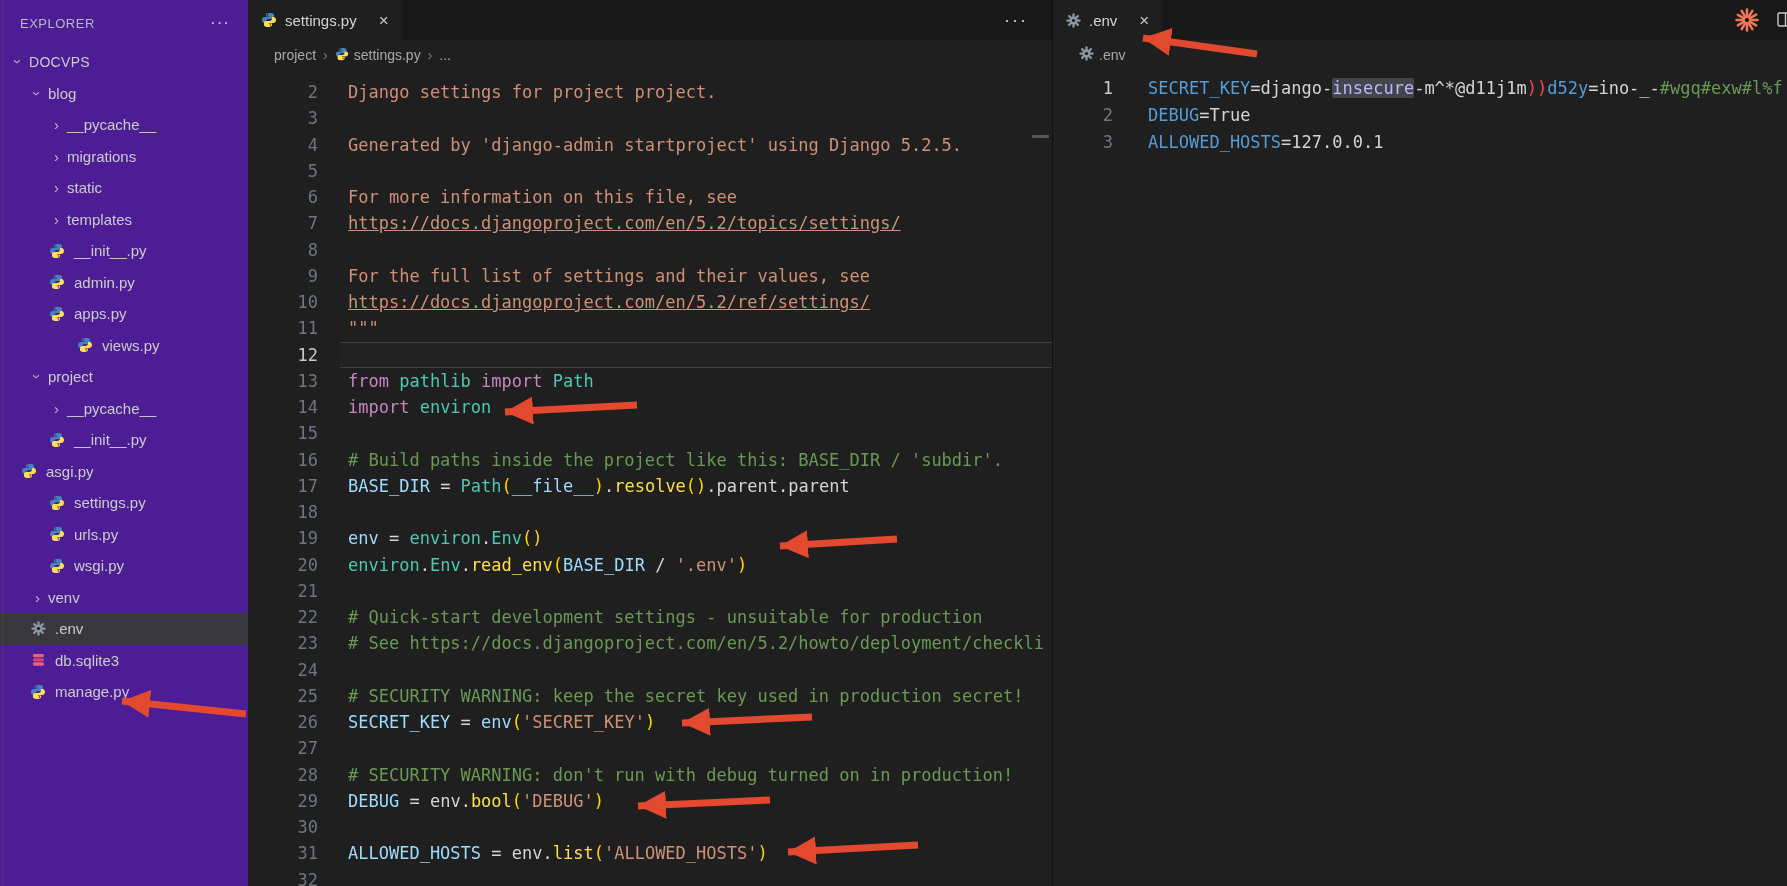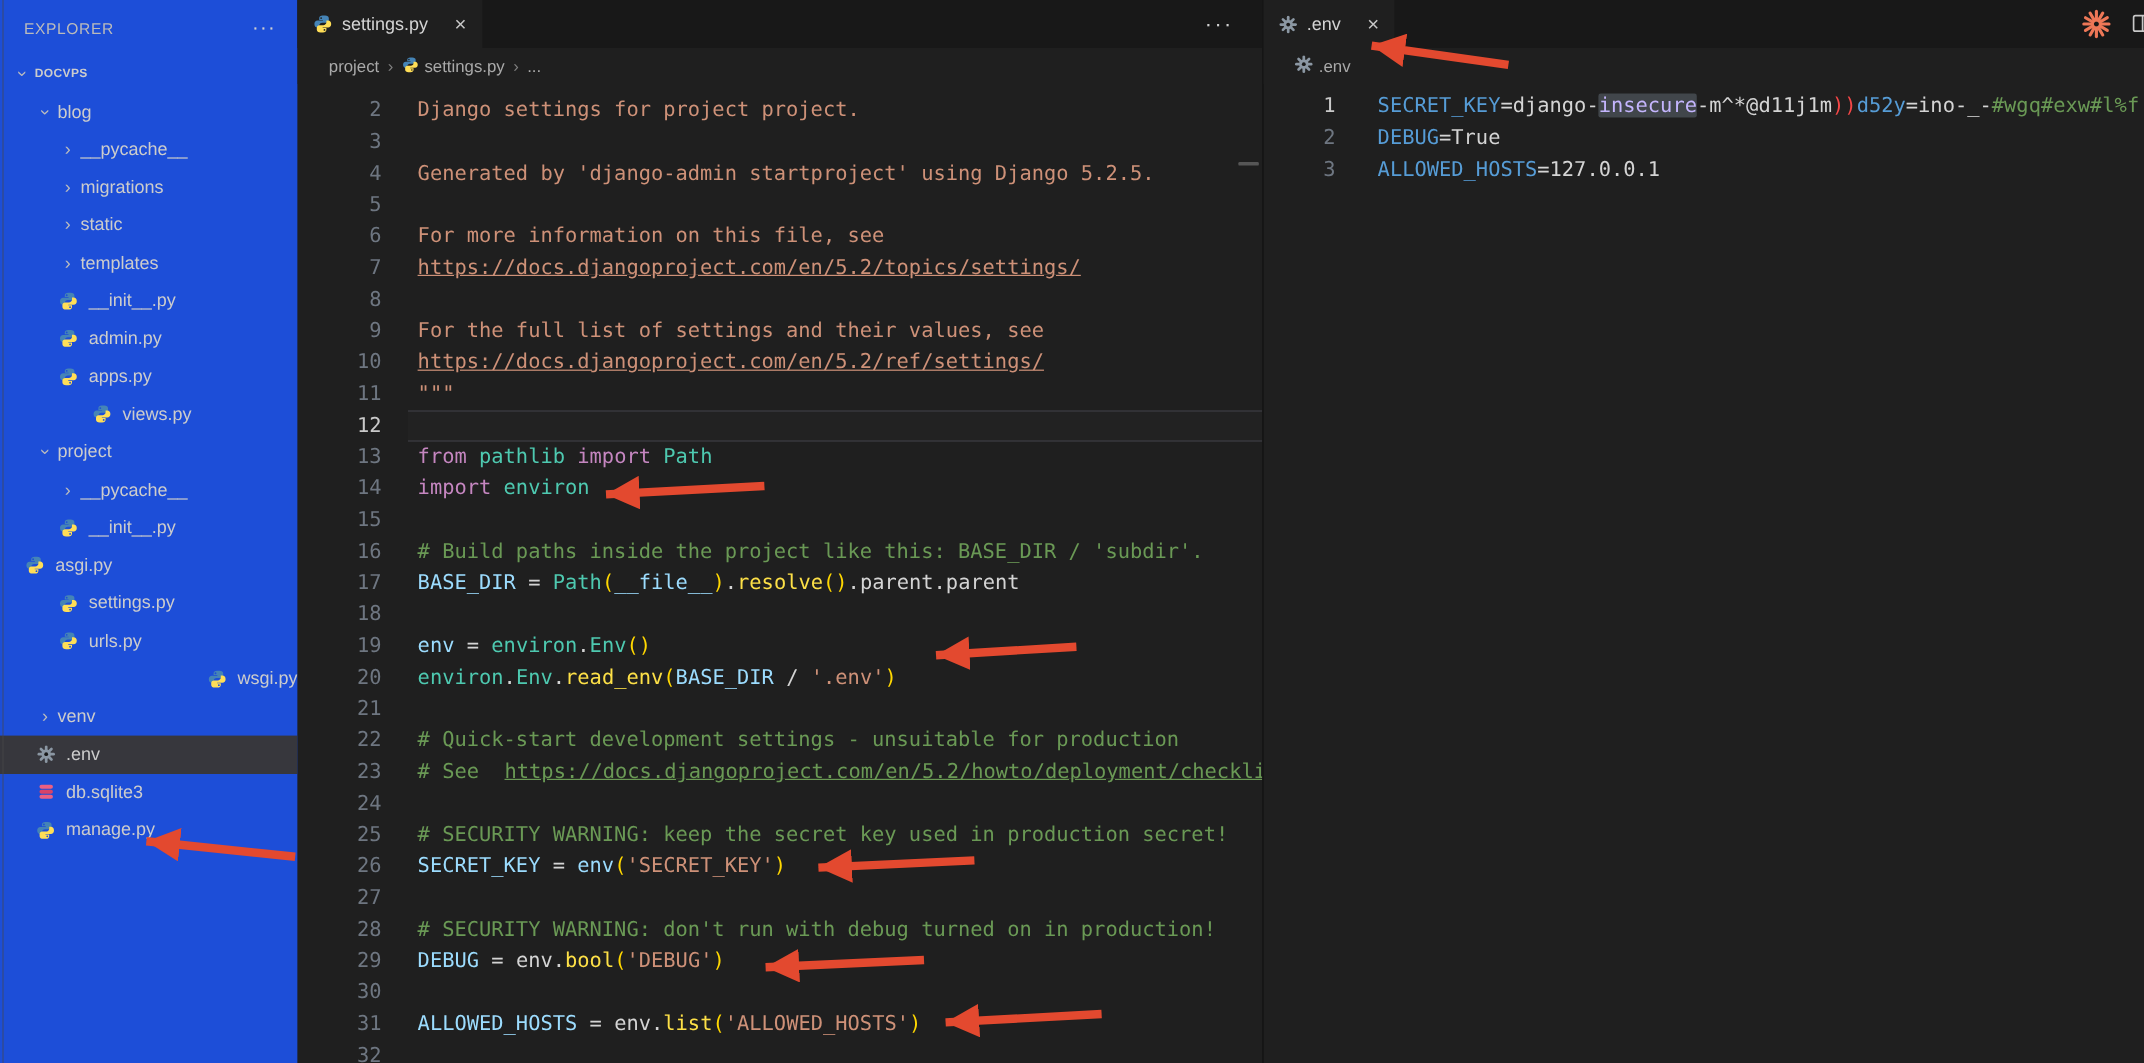--- a/index.html
+++ b/index.html
@@ -1,32 +1,32 @@
 <!DOCTYPE html>
 <html><head>
 <meta charset="utf-8">
 <style>
   html,body{margin:0;padding:0;background:#1f1f1f;width:1787px;height:886px;overflow:hidden;
     font-family:"Liberation Sans",sans-serif;-webkit-font-smoothing:antialiased;}
   .app{position:relative;width:1787px;height:886px;display:flex;background:#1f1f1f;}
   .window-edge{position:absolute;left:2px;top:0;bottom:0;width:1px;background:#4a4a4a;opacity:.6;z-index:5;}
 
   
-  .sidebar{width:248px;flex:none;background:#1d4ed8;position:relative;overflow:hidden;}
+  .sidebar{width:248px;flex:none;background:#4c1d95;position:relative;overflow:hidden;}
   .sidebar-header{height:46px;display:flex;align-items:center;justify-content:space-between;
     padding:0 18px 0 20px;color:#bbbbbb;font-size:13px;letter-spacing:.5px;}
   .sidebar-actions{color:#d0d0d0;font-size:17px;letter-spacing:1px;cursor:pointer;}
   .tree{width:100%;}
   .row{height:31.5px;display:flex;align-items:center;color:#cccccc;font-size:15px;cursor:pointer;white-space:nowrap;}
   .row.selected{background:#37373d;}
   .row .chev{width:17px;flex:none;display:inline-flex;justify-content:center;color:#bdbdbd;font-size:15px;}
   .row .chev.expanded{transform:rotate(90deg);}
   .row .ticon{width:18px;height:16px;flex:none;display:inline-flex;align-items:center;justify-content:center;margin-right:6px;}
   .row .lbl{margin-left:2px;}
-  .row.root .lbl{font-weight:bold;font-size:10px;letter-spacing:.3px;}
+  .row.root .lbl{font-weight:normal;font-size:14px;letter-spacing:.3px;}
 
   
   .group{display:flex;flex-direction:column;background:#1f1f1f;position:relative;}
   .group-left{width:804px;flex:none;}
   .group-right{flex:1;border-left:1px solid #111111;min-width:0;}
   .tabbar{height:40px;flex:none;background:#181818;display:flex;align-items:stretch;position:relative;}
   .tab{display:flex;align-items:center;gap:8px;padding:0 13px;background:#1f1f1f;color:#d4d4d4;
     font-size:15px;cursor:pointer;flex:none;}
   .tab .tcicon{display:inline-flex;align-items:center;}
   .tab-close{color:#c8c8c8;font-size:17px;margin-left:14px;line-height:1;cursor:pointer;}
@@ -49,21 +49,21 @@
   .lt{padding-left:30px;color:#d4d4d4;flex:none;}
   .code-right .lt{padding-left:35px;}
   .cl.current .ln{color:#c9c9c9;}
   .cl.current::after{content:"";position:absolute;left:92px;right:0;top:0;bottom:0;
     border-top:1px solid #3e3e45;border-bottom:1px solid #3e3e45;background:rgba(255,255,255,0.015);}
   .cl.curnum .ln{color:#c9c9c9;}
 
   .tk-doc{color:#ce9178;}
   .tk-docl{color:#ce9178;text-decoration:underline;}
   .tk-cm{color:#6a9955;}
-  .tk-cml{color:#6a9955;text-decoration:underline;margin-left:11px;}
+  .tk-cml{color:#6a9955;}
   .tk-kw{color:#c586c0;}
   .tk-mod{color:#4ec9b0;}
   .tk-fn{color:#fde047;}
   .tk-var{color:#9cdcfe;}
   .tk-str{color:#ce9178;}
   .tk-p{color:#d4d4d4;}
   .tk-br{color:#ffd700;}
   .tk-red{color:#f44747;}
   .tk-key{color:#569cd6;}
   .tk-grn{color:#6a9955;}
@@ -183,21 +183,21 @@
         </div>
         <div class="row" style="padding-left: 48px;">
           <span class="ticon">
             <svg width="16" height="16" viewBox="0 0 16 16">
               <path fill="#4584b6" d="M7.9 1C6 1 5 1.9 5 3.2v1.4h3.1v.5H3.6C2.1 5.1 1 6.2 1 8c0 1.9 1.1 3 2.6 3H5V9.4C5 8 6.2 7 7.6 7h3.2C12 7 13 6.1 13 4.9V3.2C13 1.9 11.8 1 9.9 1H7.9zM6.6 2.3a.75.75 0 110 1.5.75.75 0 010-1.5z"></path>
               <path fill="#ffde57" d="M8.1 15c1.9 0 2.9-.9 2.9-2.2v-1.4H7.9v-.5h4.5c1.5 0 2.6-1.1 2.6-2.9 0-1.9-1.1-3-2.6-3H11v1.6C11 8 9.8 9 8.4 9H5.2C4 9 3 9.9 3 11.1v1.7C3 14.1 4.2 15 6.1 15h2zm1.3-1.3a.75.75 0 110-1.5.75.75 0 010 1.5z"></path>
             </svg>
           </span>
           <span class="lbl">urls.py</span>
         </div>
-        <div class="row" style="padding-left: 48px; justify-content: flex-end;">
+        <div class="row" style="padding-left: 48px;">
           <span class="ticon">
             <svg width="16" height="16" viewBox="0 0 16 16">
               <path fill="#4584b6" d="M7.9 1C6 1 5 1.9 5 3.2v1.4h3.1v.5H3.6C2.1 5.1 1 6.2 1 8c0 1.9 1.1 3 2.6 3H5V9.4C5 8 6.2 7 7.6 7h3.2C12 7 13 6.1 13 4.9V3.2C13 1.9 11.8 1 9.9 1H7.9zM6.6 2.3a.75.75 0 110 1.5.75.75 0 010-1.5z"></path>
               <path fill="#ffde57" d="M8.1 15c1.9 0 2.9-.9 2.9-2.2v-1.4H7.9v-.5h4.5c1.5 0 2.6-1.1 2.6-2.9 0-1.9-1.1-3-2.6-3H11v1.6C11 8 9.8 9 8.4 9H5.2C4 9 3 9.9 3 11.1v1.7C3 14.1 4.2 15 6.1 15h2zm1.3-1.3a.75.75 0 110-1.5.75.75 0 010 1.5z"></path>
             </svg>
           </span>
           <span class="lbl">wsgi.py</span>
         </div>
         <div class="row" style="padding-left: 29px;">
           <span class="chev">›</span>

